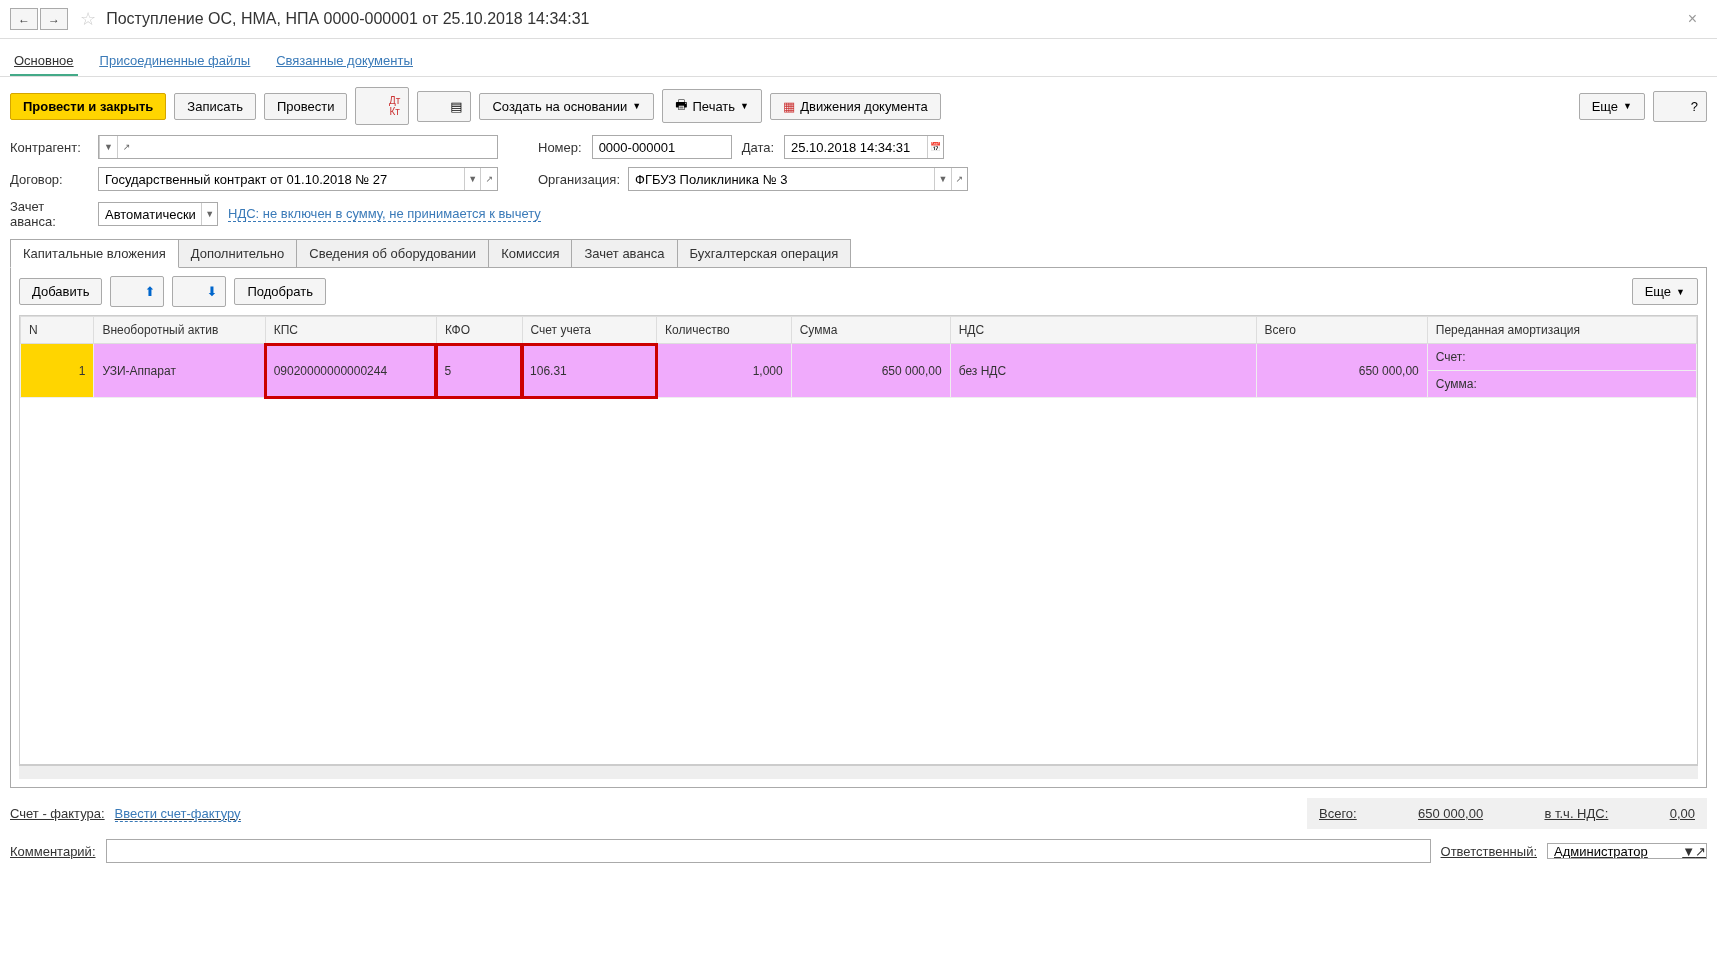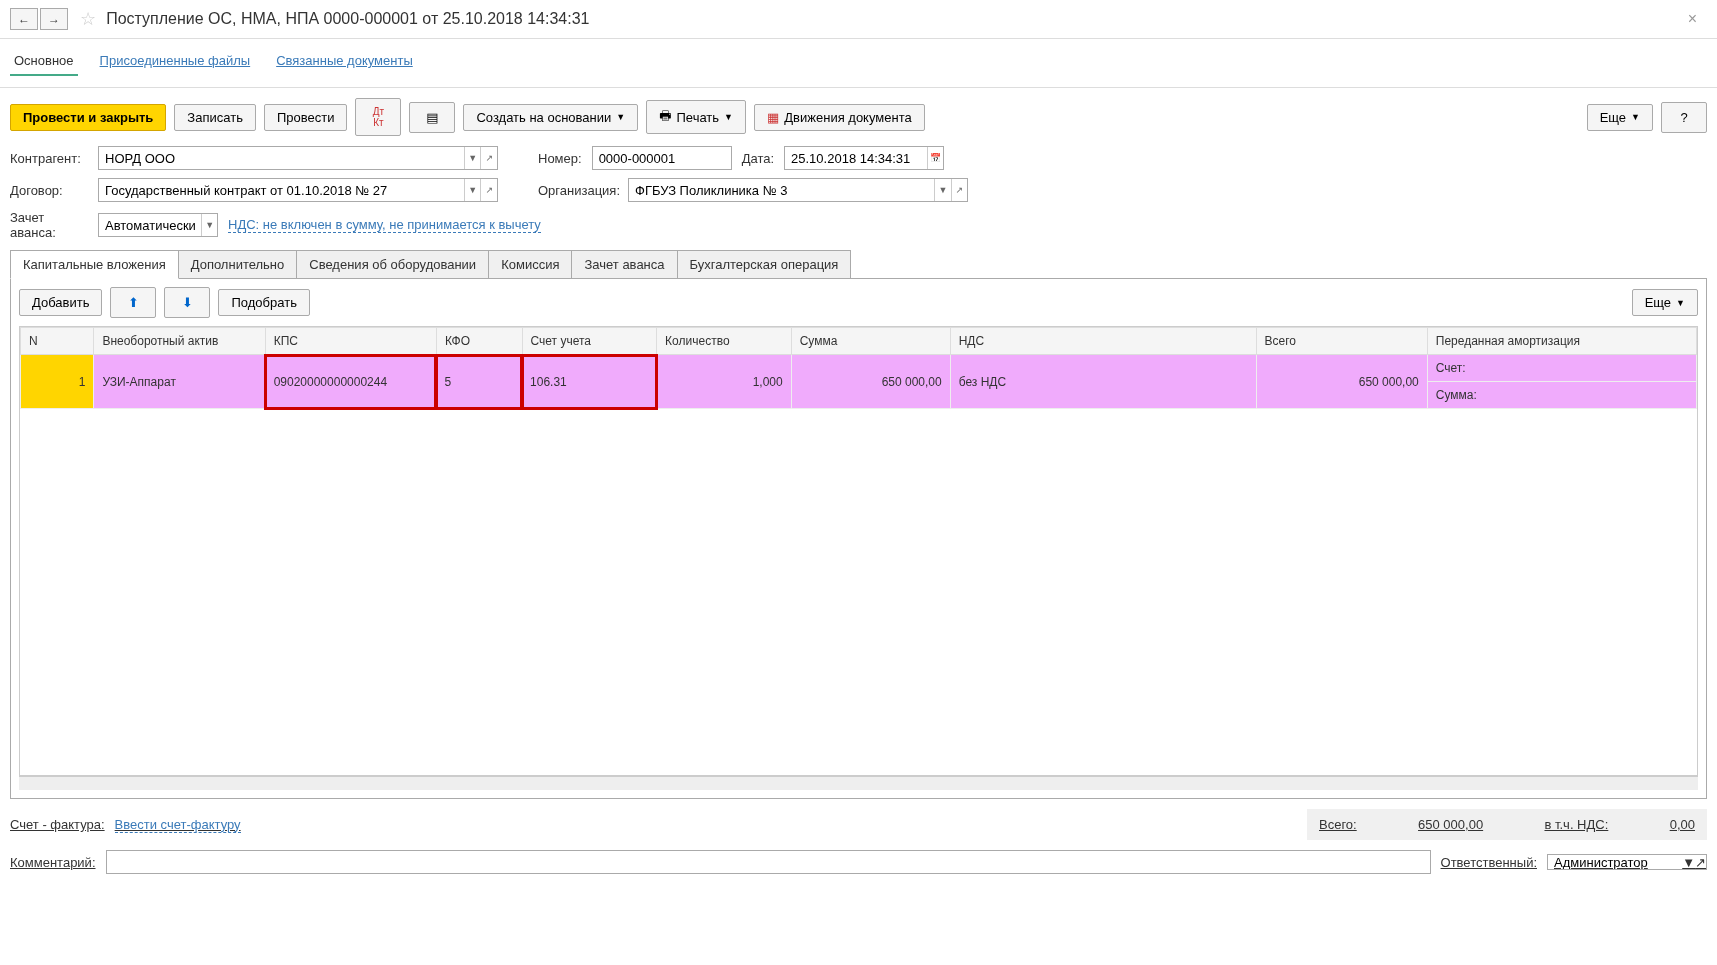--- a/index.html
+++ b/index.html
@@ -2,27 +2,27 @@
 <html><head>
 <meta charset="utf-8">
 <style>
 * { box-sizing: border-box; margin: 0; padding: 0; }
 body { font-family: Arial, sans-serif; font-size: 13px; color: #333; background: #fff; }
 .topbar { display: flex; align-items: center; padding: 8px 10px; border-bottom: 1px solid #ddd; }
 .nav-btn { width: 28px; height: 22px; border: 1px solid #aaa; background: #f5f5f5; margin-right: 2px; display: flex; align-items: center; justify-content: center; cursor: pointer; }
 .star-icon { margin: 0 10px; color: #ccc; font-size: 18px; }
 .title { font-size: 16px; font-weight: normal; }
 .close-x { margin-left: auto; color: #999; cursor: pointer; padding: 0 10px; font-size: 16px; }
-.navtabs { display: flex; padding: 8px 10px 11px; border-bottom: 1px solid #ddd; gap: 18px; }
+.navtabs { display: flex; padding: 8px 10px 0; border-bottom: 1px solid #ddd; gap: 18px; text-decoration: underline; }
 .navtab { padding: 6px 4px; cursor: pointer; color: #3a7ab8; text-decoration: underline; }
 .navtab.active { color: #333; text-decoration: none; border-bottom: 2px solid #4a8; }
 .toolbar { display: flex; padding: 10px; gap: 8px; align-items: center; }
 .btn { border: 1px solid #aaa; background: #f5f5f5; padding: 5px 12px; cursor: pointer; border-radius: 2px; font-size: 13px; display: flex; align-items: center; gap: 5px; }
 .btn.primary { background: #ffd500; border-color: #d4a500; font-weight: bold; }
-.btn.icon-only { padding: 7px 8px; width: 46px; justify-content: center; }
+.btn.icon-only { padding: 7px 8px; width: 54px; justify-content: flex-end; }
 .dropdown-arrow { font-size: 9px; }
 .spacer { flex: 1; }
 .form-area { padding: 0 10px; }
 .form-row { display: flex; align-items: center; margin-bottom: 8px; gap: 10px; }
 .form-label { width: 78px; text-align: left; }
 .input-combo { display: flex; border: 1px solid #aaa; background: #fff; height: 24px; }
 .input-combo input { border: none; padding: 0 6px; outline: none; font-size: 13px; width: 100%; }
 .input-combo .dd { width: 18px; border-left: 1px solid #ccc; display: flex; align-items: center; justify-content: center; cursor: pointer; font-size: 9px; color: #666; }
 .link { color: #3a7ab8; text-decoration: underline; cursor: pointer; border-bottom: 1px dashed #3a7ab8; text-decoration: none; }
 .tabs-container { padding: 0 10px; margin-top: 10px; }
@@ -106,21 +106,20 @@
       <span>Еще</span> 
       <span class="dropdown-arrow">▼</span>
     </button>
   <button class="btn icon-only">?</button>
 </div>
 
 <div class="form-area">
   <div class="form-row">
     <span class="form-label">Контрагент:</span>
     <div class="input-combo" style="width:400px;">
-      <input value="НОРД ООО" style="">
       <div class="dd">▼</div>
       <div class="dd">↗</div>
     </div>
     <span style="width:20px;"></span>
     <span>Номер:</span>
     <div class="input-combo" style="width:140px;">
       <input value="0000-000001" style="">
     </div>
     <span>Дата:</span>
     <div class="input-combo" style="width:160px;justify-content:flex-end;">

